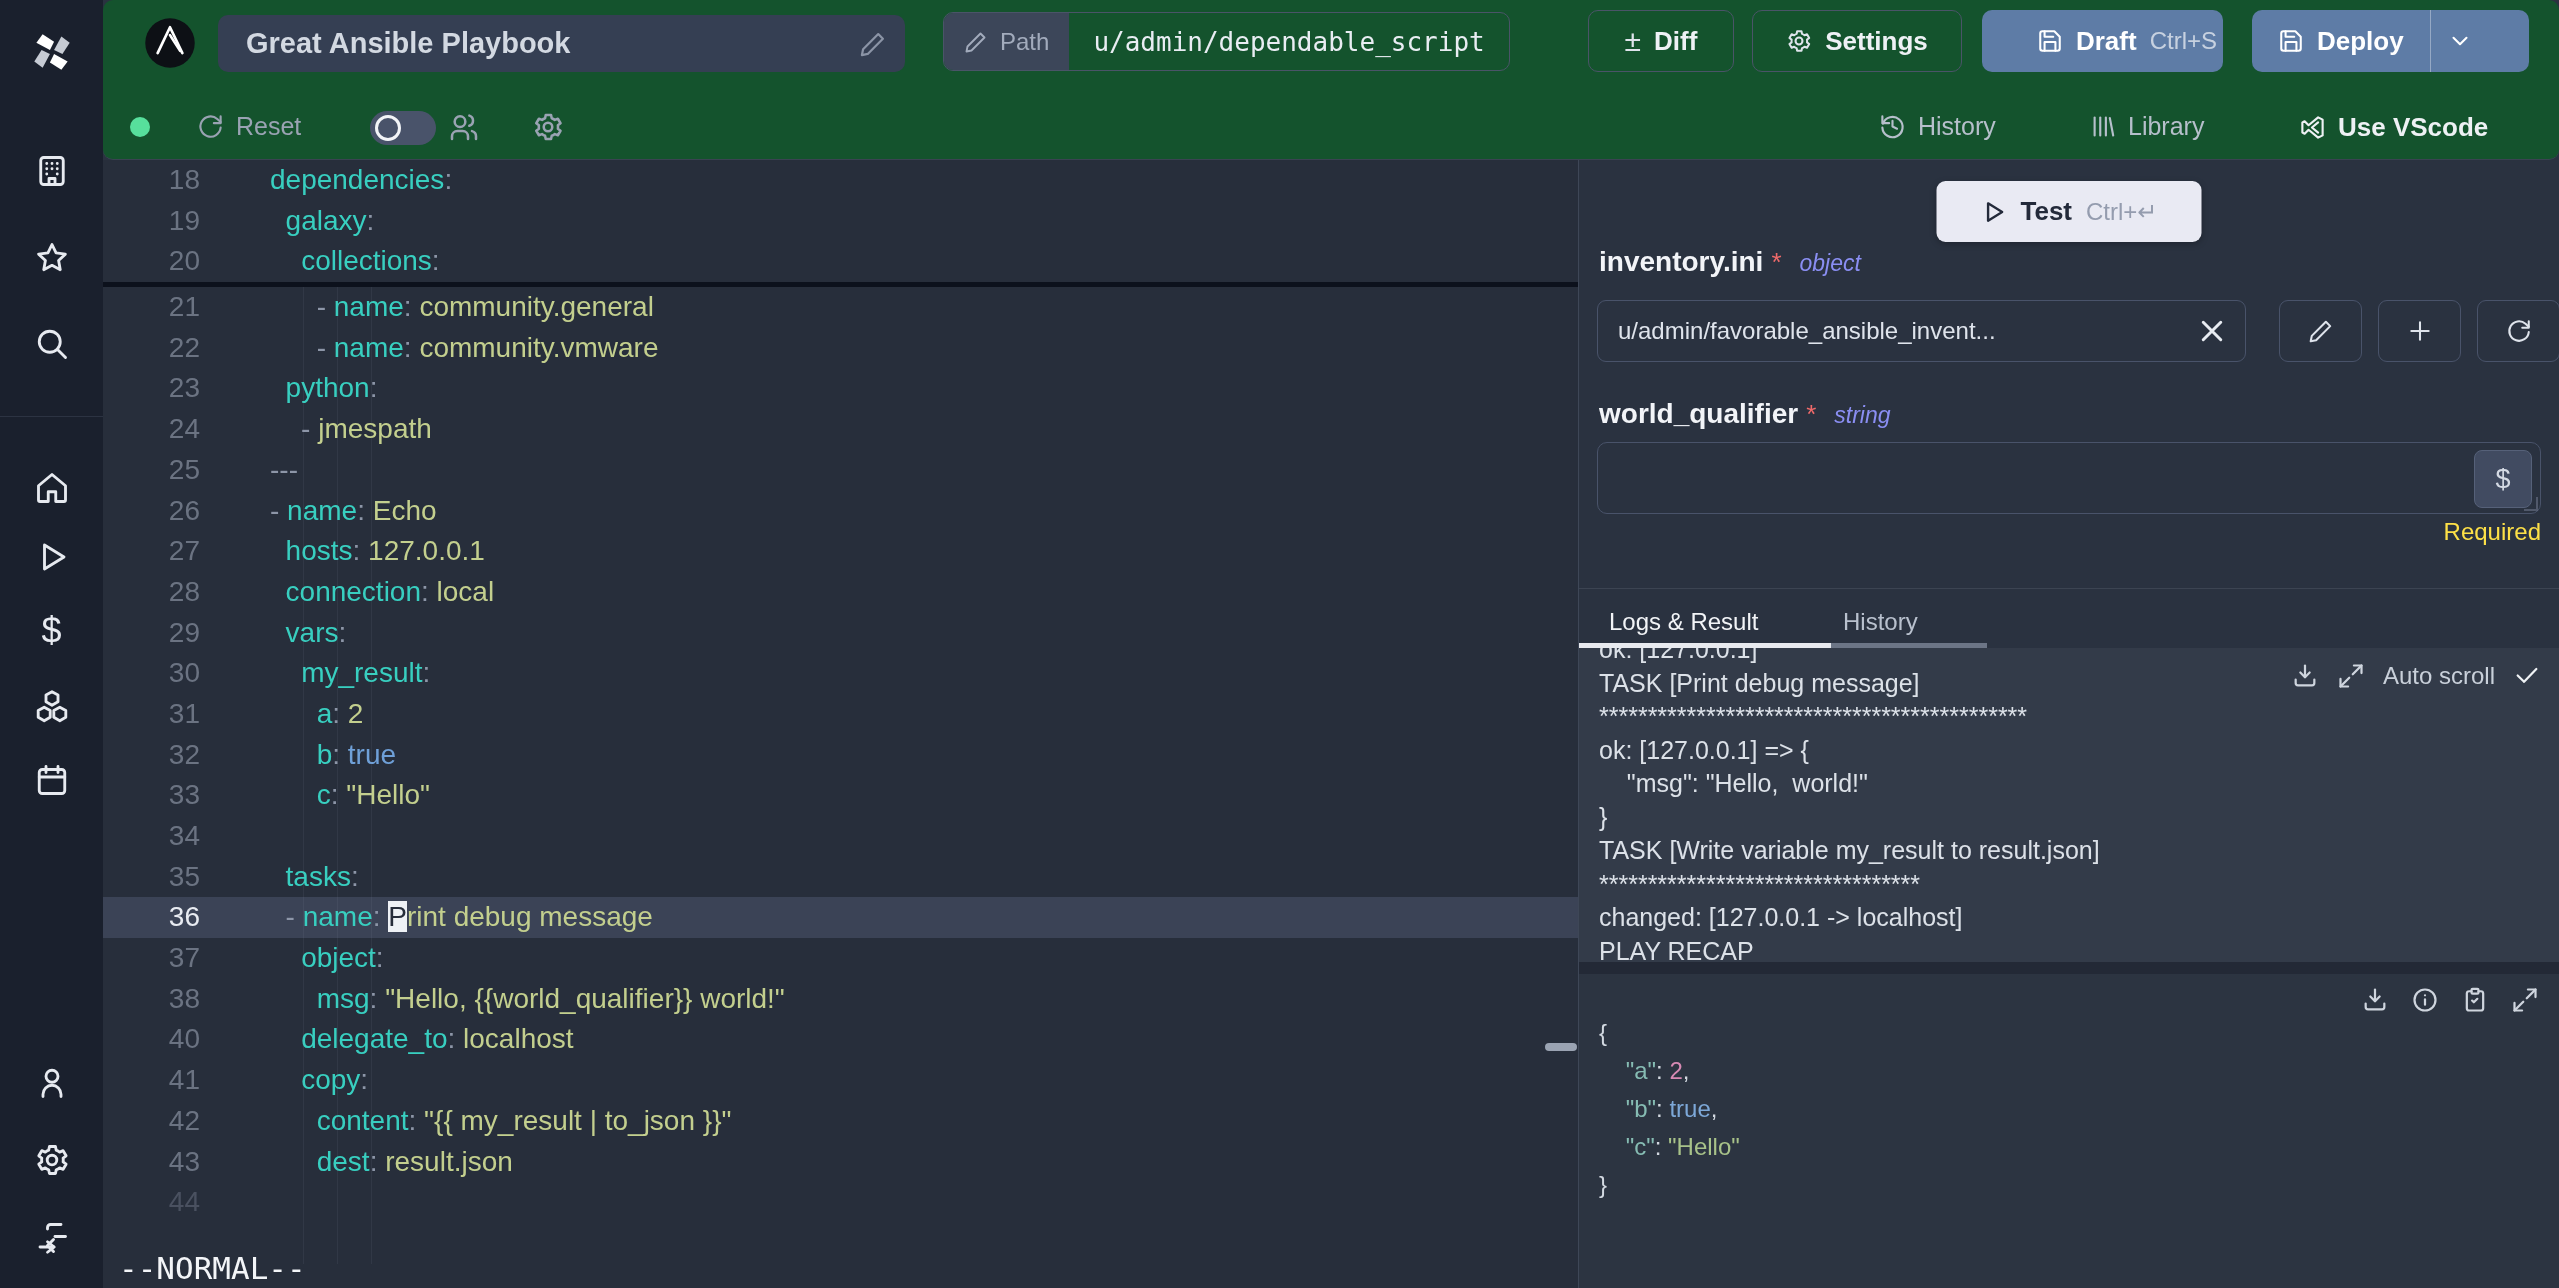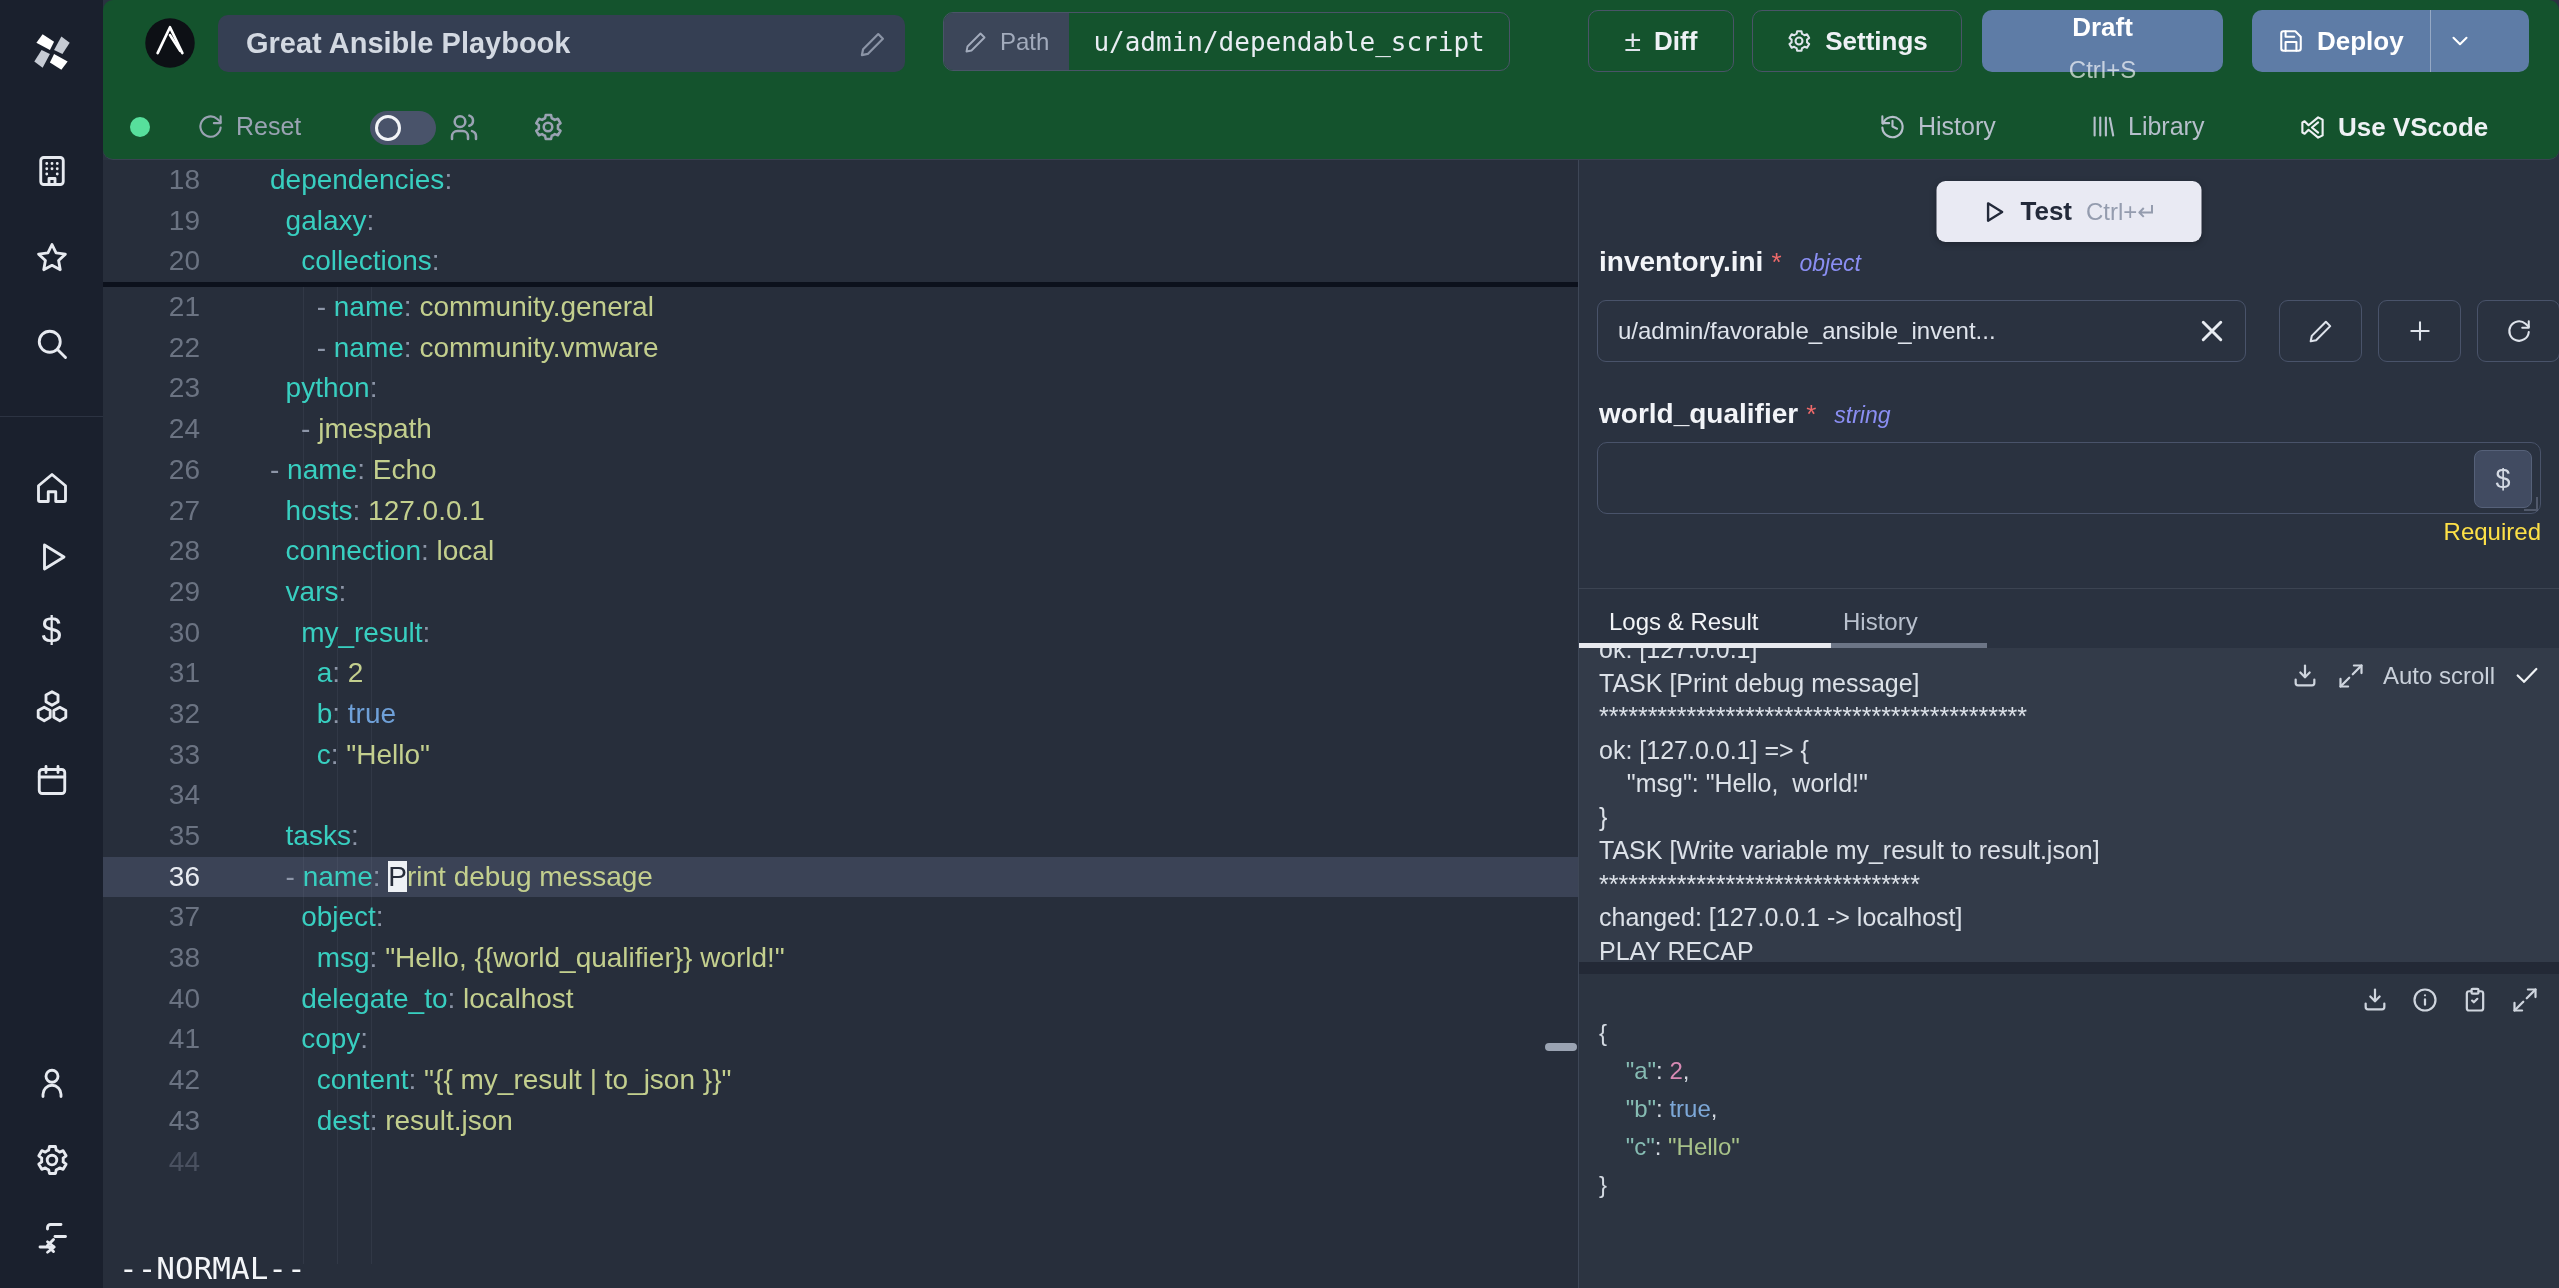--- a/index.html
+++ b/index.html
@@ -21,21 +21,21 @@
   .title-field{position:absolute;left:115px;top:15px;width:687px;height:57px;background:#353f53;border-radius:10px;display:flex;align-items:center;padding:0 18px 0 26px;}
   .title-field input{flex:1;background:transparent;border:none;outline:none;color:#d3d9e2;font-size:29px;font-weight:600;}
   .title-field .pen{color:#8b94a6;width:28px;height:28px;cursor:pointer;}
   .path-pill{position:absolute;left:840px;top:12px;height:59px;border:1px solid #4a5468;border-radius:10px;display:flex;align-items:stretch;overflow:hidden;cursor:pointer;}
   .path-left{background:#3c4659;display:flex;align-items:center;gap:12px;padding:18px 20px;color:#a2abbc;font-size:24px;}
   .path-left .pen{width:24px;height:24px;}
   .path-val{display:flex;align-items:center;padding:0 24px;color:#e9edf3;font-size:26px;}
   .hbtn{position:absolute;top:10px;height:62px;border:1.5px solid #4a5468;border-radius:10px;background:transparent;display:flex;align-items:center;justify-content:center;gap:13px;color:#eef1f5;font-size:26px;font-weight:600;cursor:pointer;}
   .hbtn .ic{width:26px;height:26px;color:#dfe4ec;}
   .pm{font-size:30px;font-weight:400;color:#dfe4ec;line-height:26px;}
-  .bluebtn{position:absolute;top:10px;height:62px;background:#5e7ca6;border:none;border-radius:10px;display:flex;align-items:center;justify-content:center;gap:13px;color:#ffffff;font-size:26px;font-weight:700;cursor:pointer;flex-direction:column;}
+  .bluebtn{position:absolute;top:10px;height:62px;background:#5e7ca6;border:none;border-radius:10px;display:flex;align-items:center;justify-content:flex-end;gap:13px;color:#ffffff;font-size:26px;font-weight:700;cursor:pointer;}
   .bluebtn .ic{width:26px;height:26px;}
   .shortcut{font-weight:400;color:rgba(255,255,255,0.65);font-size:24px;}
   .deploy-split{position:absolute;top:10px;height:62px;background:#5e7ca6;border-radius:10px;display:flex;align-items:stretch;overflow:hidden;}
   .deploy-main{display:flex;align-items:center;gap:13px;padding:0 26px;color:#fff;font-size:26px;font-weight:700;cursor:pointer;}
   .deploy-main .ic{width:26px;height:26px;}
   .deploy-chev{display:flex;align-items:center;justify-content:center;width:60px;border-left:1px solid rgba(255,255,255,0.35);cursor:pointer;color:#fff;}
   .deploy-chev .ic{width:26px;height:26px;}
 
   
   .dot{position:absolute;left:27px;top:117px;width:20px;height:20px;border-radius:50%;background:#57df9c;}
@@ -437,20 +437,24 @@
         </div>
         <div class="cl">
           <span class="ln">23</span>
           <span class="lt"><span class="tk-p">  </span><span class="tk-key">python</span><span class="tk-p">:</span></span>
         </div>
         <div class="cl">
           <span class="ln">24</span>
           <span class="lt"><span class="tk-p">    - </span><span class="tk-v">jmespath</span></span>
         </div>
         <div class="cl">
+          <span class="ln">25</span>
+          <span class="lt"><span class="tk-p">---</span></span>
+        </div>
+        <div class="cl">
           <span class="ln">26</span>
           <span class="lt"><span class="tk-p">- </span><span class="tk-key">name</span><span class="tk-p">: </span><span class="tk-v">Echo</span></span>
         </div>
         <div class="cl">
           <span class="ln">27</span>
           <span class="lt"><span class="tk-p">  </span><span class="tk-key">hosts</span><span class="tk-p">: </span><span class="tk-v">127.0.0.1</span></span>
         </div>
         <div class="cl">
           <span class="ln">28</span>
           <span class="lt"><span class="tk-p">  </span><span class="tk-key">connection</span><span class="tk-p">: </span><span class="tk-v">local</span></span>

